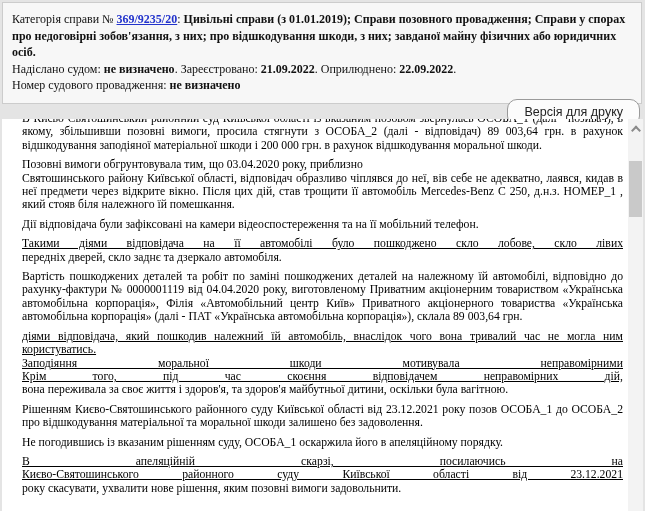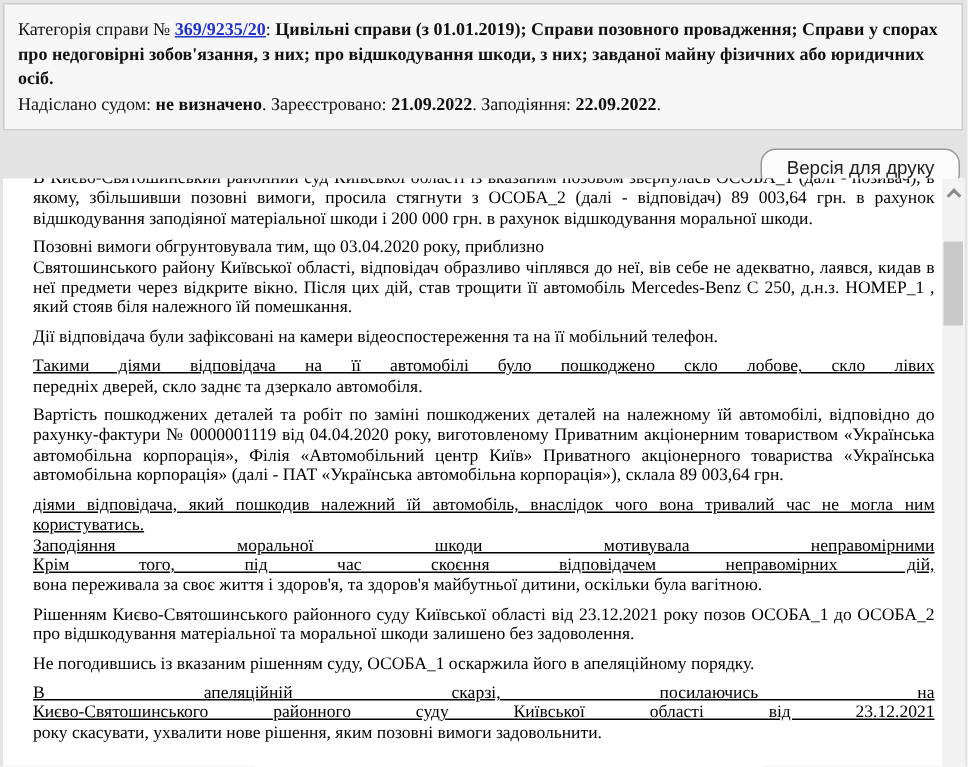--- a/index.html
+++ b/index.html
@@ -69,21 +69,22 @@
   .scroll-thumb{
     position:absolute; top:42px; left:1px; right:1px; height:56px;
     background:var(--thumb);
   }
 </style>
 </head>
 <body>
 
 <div class="meta-box">
     <div class="meta-line"><span>Категорія справи № </span><a class="case-link">369/9235/20</a><span>: </span><b>Цивільні справи (з 01.01.2019); Справи позовного провадження; Справи у спорах про недоговірні зобов'язання, з них; про відшкодування шкоди, з них; завданої майну фізичних або юридичних осіб.</b></div>
-    <div class="meta-line"><span>Надіслано судом: </span><b>не визначено</b><span>. Зареєстровано: </span><b>21.09.2022</b><span>. Заподіяння: </span><b>22.09.2022</b><span>.</span></div>
+    <div class="meta-line"><span>Надіслано судом: </span><b>не визначено</b><span>. Зареєстровано: </span><b>21.09.2022</b><span>. Оприлюднено: </span><b>22.09.2022</b><span>.</span></div>
+    <div class="meta-line"><span>Номер судового провадження: </span><b>не визначено</b></div>
   </div>
 
 <button class="print-btn">Версія для друку</button>
 
 <div class="doc">
   <div class="doc-content">
       <p>
         <span class="seg-flow">В Києво-Святошинський районний суд Київської області із вказаним позовом звернулась ОСОБА_1 (далі - позивач), в якому, збільшивши позовні вимоги, просила стягнути з ОСОБА_2 (далі - відповідач) 89 003,64 грн. в рахунок відшкодування заподіяної матеріальної шкоди і 200 000 грн. в рахунок відшкодування моральної шкоди.</span>
       </p>
       <p>

